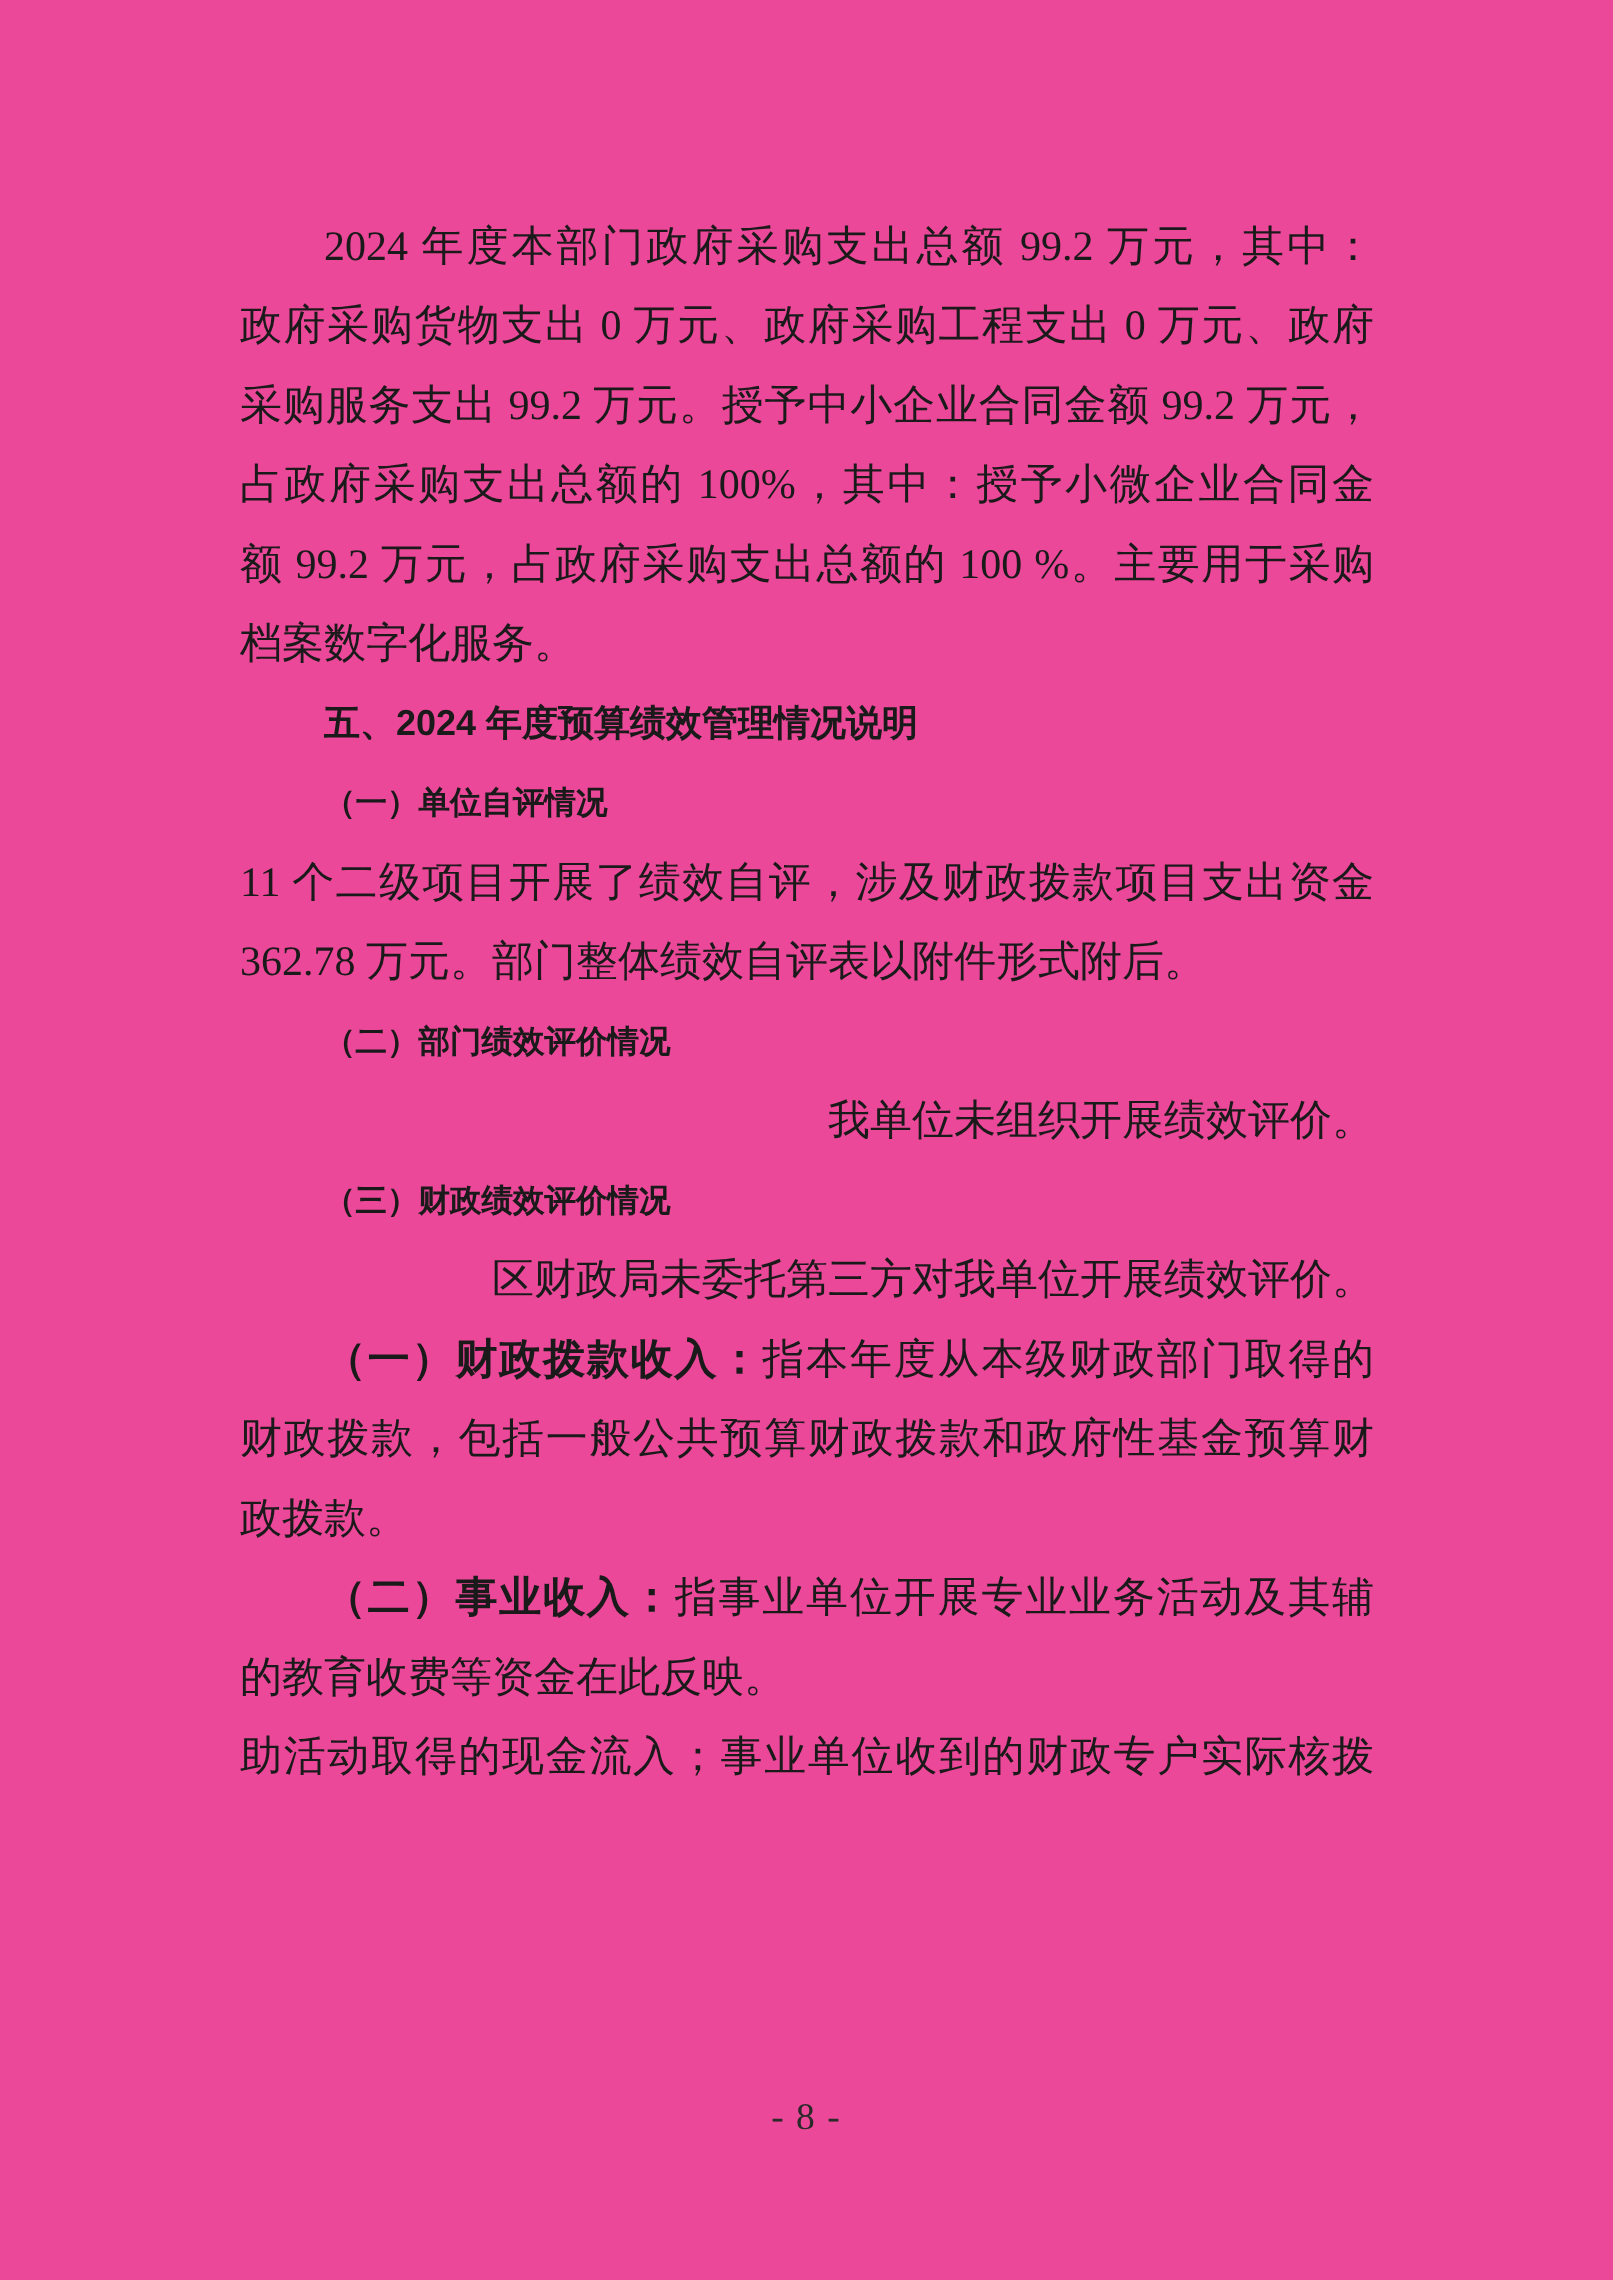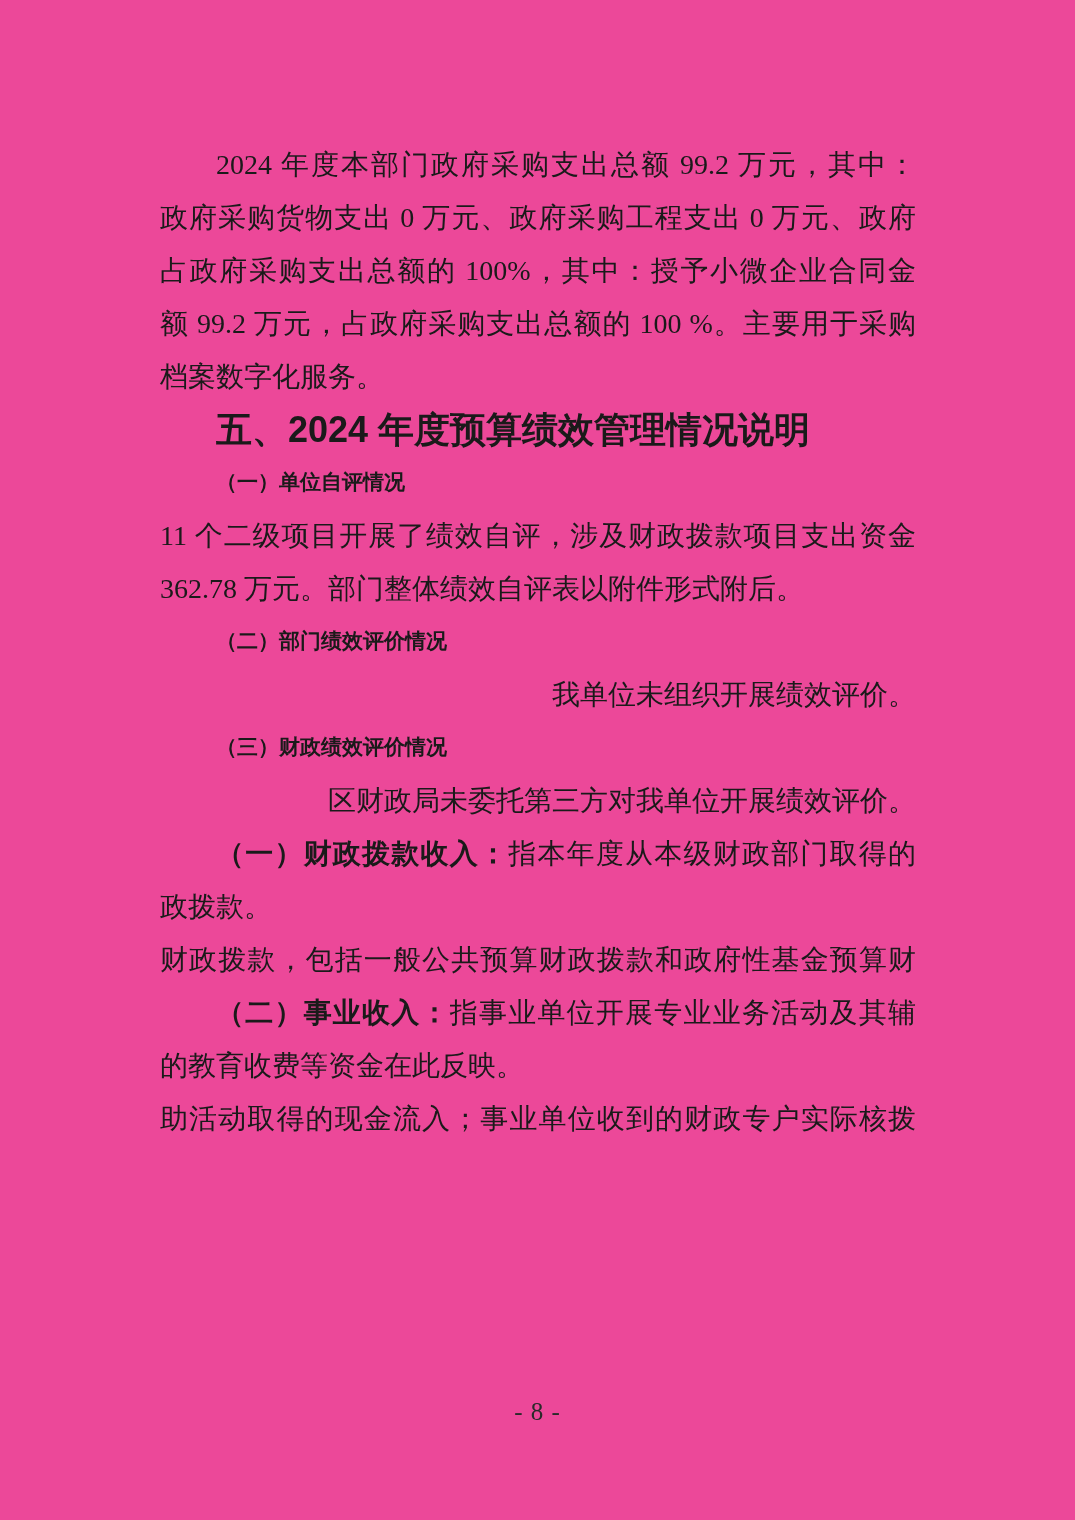--- a/index.html
+++ b/index.html
@@ -32,21 +32,21 @@
     text-justify: inter-character;
   }
   .line.indent { padding-left: 56px; text-align: right; }
   .heading {
     height: 53px;
     line-height: 53px;
     padding-left: 56px;
     margin: 0;
     font-family: "Liberation Sans", "DejaVu Sans", sans-serif;
     font-weight: 700;
-    font-size: 36px;
+    font-size: 24px;
     white-space: nowrap;
   }
   .subheading {
     height: 53px;
     line-height: 53px;
     padding-left: 56px;
     margin: 0;
     font-weight: 700;
     font-size: 21px;
     white-space: nowrap;
@@ -65,20 +65,21 @@
 </style>
 </head>
 <body>
 
 <div class="page">
   <div class="doc">
 
     <div class="para">
       <div class="line fill indent">2024 年度本部门政府采购支出总额 99.2 万元，其中：</div>
       <div class="line fill">政府采购货物支出 0 万元、政府采购工程支出 0 万元、政府</div>
+      <div class="line fill">采购服务支出 99.2 万元。授予中小企业合同金额 99.2 万元，</div>
       <div class="line fill">占政府采购支出总额的 100%，其中：授予小微企业合同金</div>
       <div class="line fill">额 99.2 万元，占政府采购支出总额的 100 %。主要用于采购</div>
       <div class="line">档案数字化服务。</div>
     </div>
 
     <h2 class="heading">五、2024 年度预算绩效管理情况说明</h2>
 
     <h3 class="subheading">（一）单位自评情况</h3>
 
     <div class="para">
@@ -96,22 +97,22 @@
 
     <div class="para">
       <div class="line indent">区财政局未委托第三方对我单位开展绩效评价。</div>
     </div>
 
 
     <div class="para">
       <div class="line fill indent">
         <span class="lead">（一）财政拨款收入：</span><span>指本年度从本级财政部门取得的</span>
       </div>
+      <div class="line fill">财政拨款，包括一般公共预算财政拨款和政府性基金预算财</div>
       <div class="line">政拨款。</div>
-      <div class="line fill">财政拨款，包括一般公共预算财政拨款和政府性基金预算财</div>
     </div>
 
     <div class="para">
       <div class="line fill indent">
         <span class="lead">（二）事业收入：</span><span>指事业单位开展专业业务活动及其辅</span>
       </div>
       <div class="line">的教育收费等资金在此反映。</div>
       <div class="line fill">助活动取得的现金流入；事业单位收到的财政专户实际核拨</div>
     </div>
 

